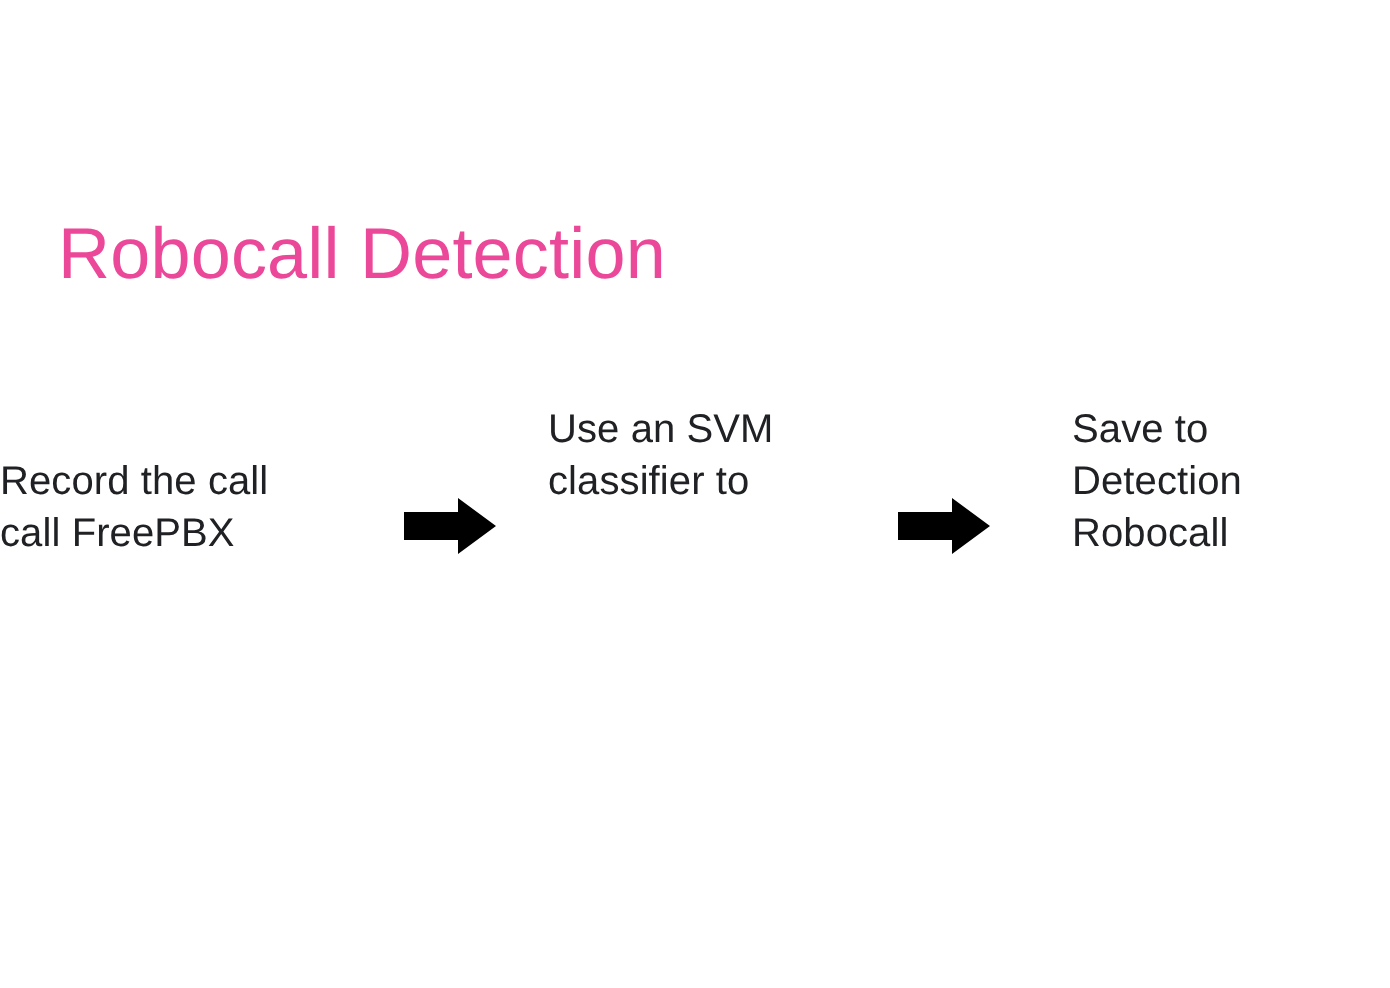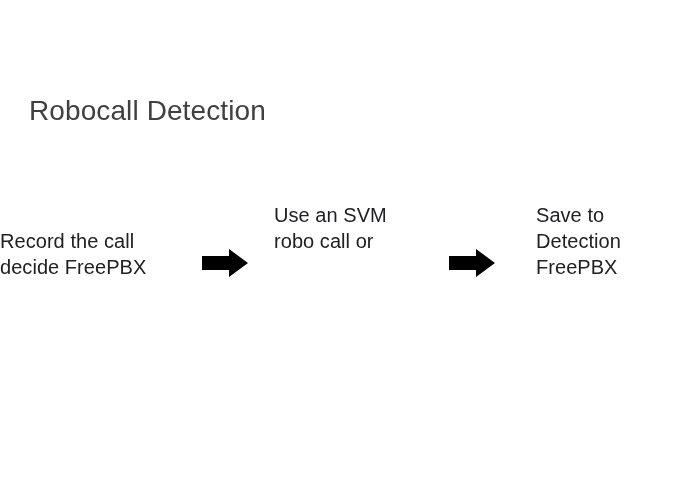--- a/index.html
+++ b/index.html
@@ -18,26 +18,26 @@
     width: 695px;
     height: 494px;
     background: #ffffff;
     overflow: hidden;
   }
 
   
   .slide-title {
     position: absolute;
     left: 29px;
-    top: 88px;
-    font-size: 28px;
+    top: 104px;
+    font-size: 36px;
     font-weight: 300;
     letter-spacing: 0.1px;
     line-height: 46px;
-    color: #404040;
+    color: #ec4899;
     white-space: nowrap;
   }
 
   
   .flow {
     position: absolute;
     left: 0;
     top: 195px;
     width: 695px;
     height: 170px;
@@ -98,40 +98,40 @@
 <body>
 
 <div class="slide">
 
   <div class="slide-title">Robocall Detection</div>
 
   <div class="flow">
 
     <div class="flow-step step-1">
       <span class="step-line">Record the call</span>
-      <span class="step-line">decide FreePBX</span>
+      <span class="step-line">call FreePBX</span>
     </div>
 
     <div class="arrow arrow-1">
       <svg viewBox="0 0 46 28" xmlns="http://www.w3.org/2000/svg" aria-hidden="true">
         <polygon points="0,7 27,7 27,0 46,14 27,28 27,21 0,21" fill="#000000"></polygon>
       </svg>
     </div>
 
     <div class="flow-step step-2">
       <span class="step-line">Use an SVM</span>
-      <span class="step-line">robo call or</span>
+      <span class="step-line">classifier to</span>
     </div>
 
     <div class="arrow arrow-2">
       <svg viewBox="0 0 46 28" xmlns="http://www.w3.org/2000/svg" aria-hidden="true">
         <polygon points="0,7 27,7 27,0 46,14 27,28 27,21 0,21" fill="#000000"></polygon>
       </svg>
     </div>
 
     <div class="flow-step step-3">
       <span class="step-line">Save to</span>
       <span class="step-line">Detection</span>
-      <span class="step-line">FreePBX</span>
+      <span class="step-line">Robocall</span>
     </div>
 
   </div>
 </div>
 
 </body></html>

